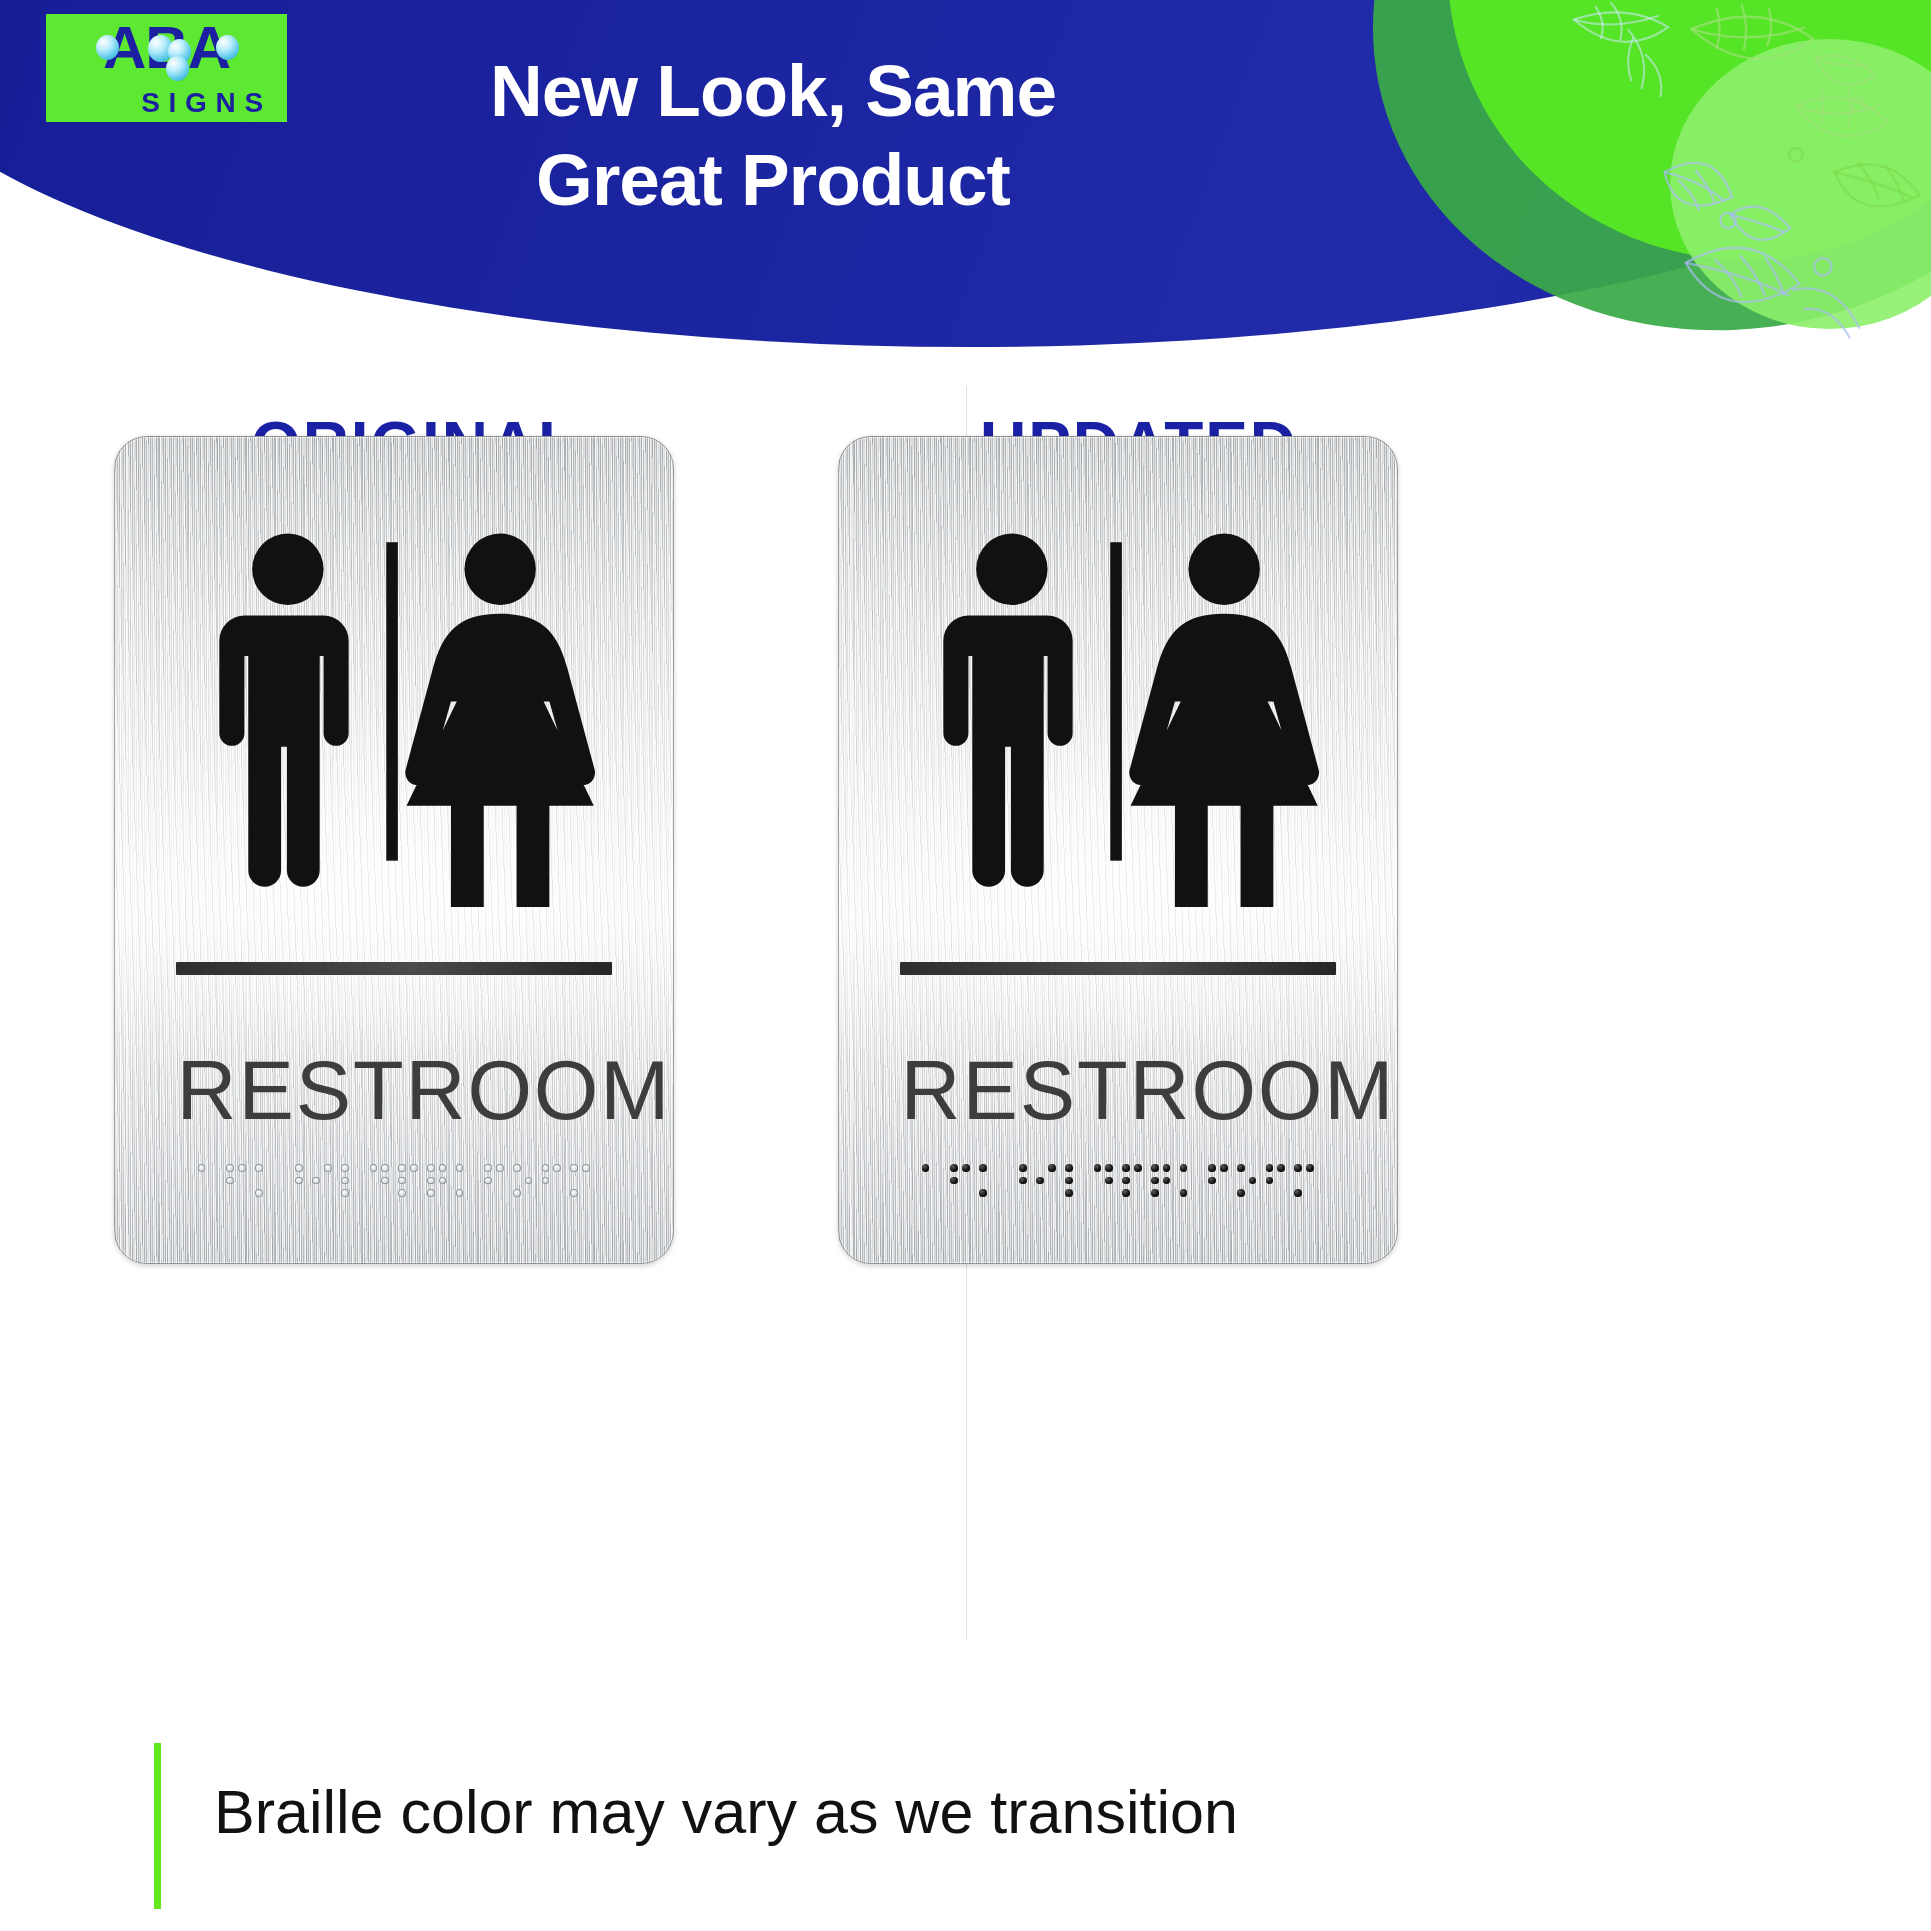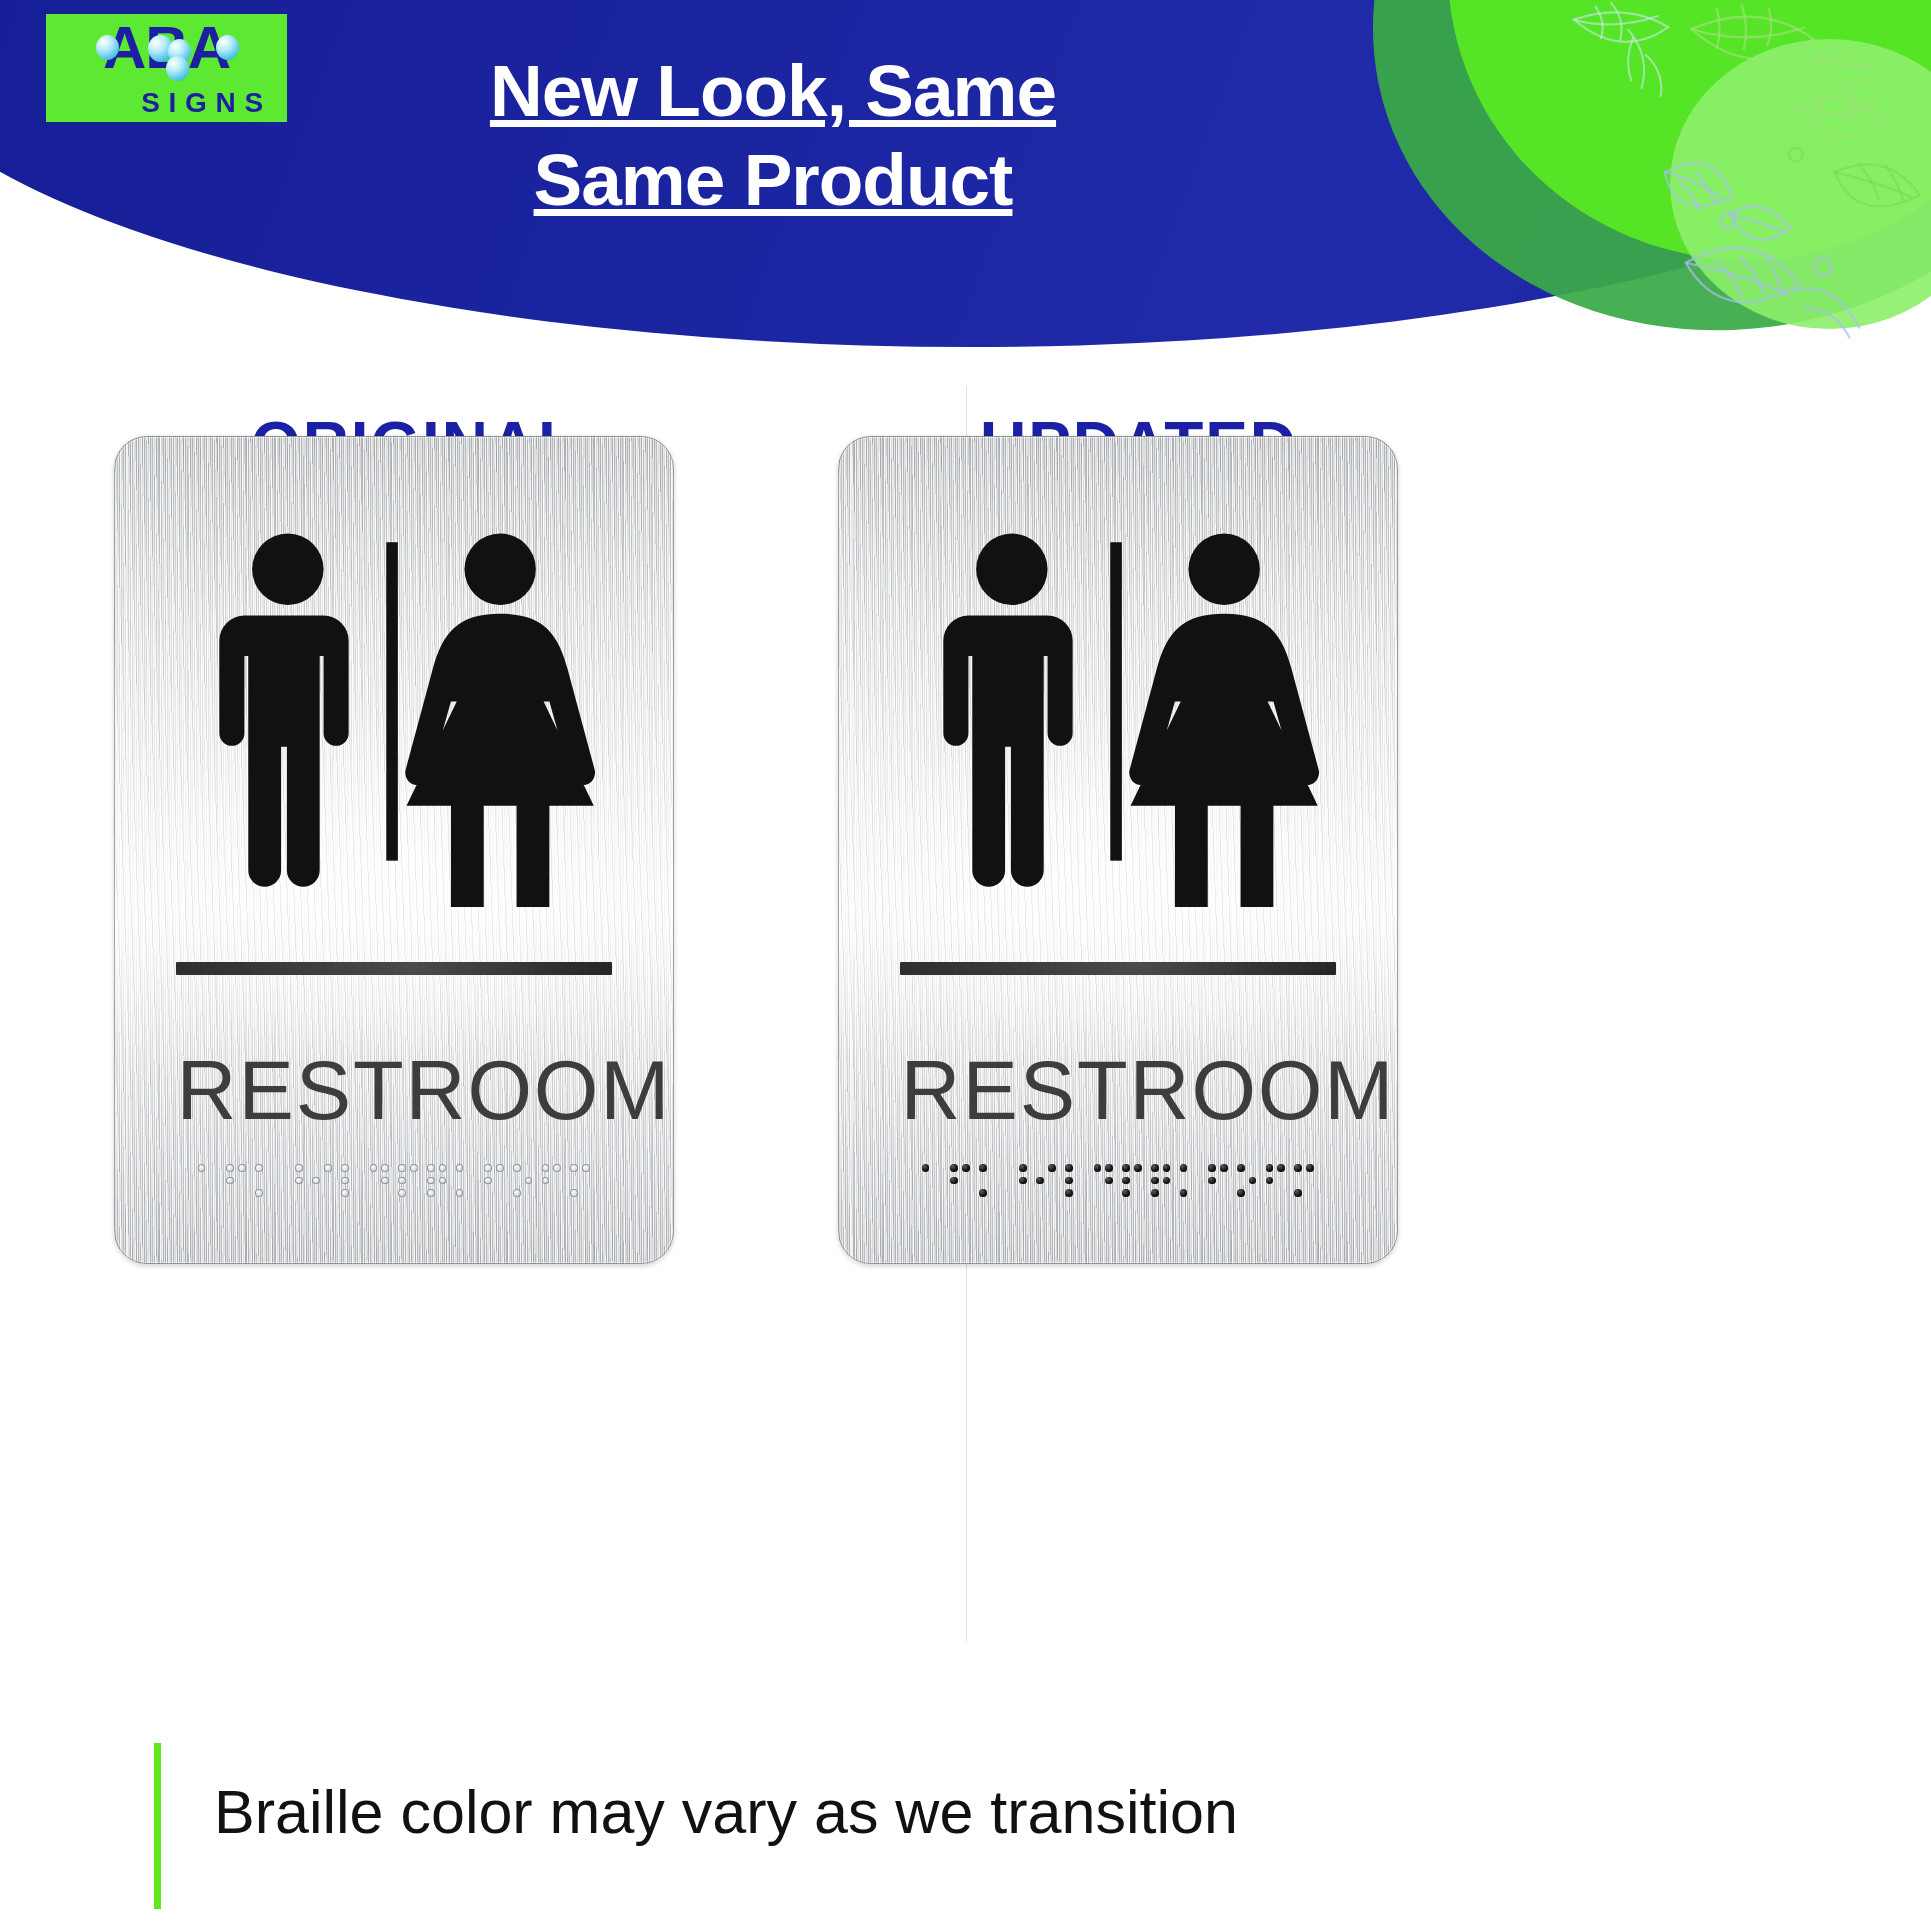--- a/index.html
+++ b/index.html
@@ -66,21 +66,20 @@
     position:absolute; border-radius:50%;
     background:radial-gradient(circle at 32% 28%,#ffffff 0%,#b7ecfa 34%,#4ec3e8 72%,#1e8fc0 100%);
   }
 
   #header-title{
     position:absolute; left:319px; top:46px; width:908px;
     text-align:center;
     font:bold 73px/89px "Liberation Sans", sans-serif;
     color:#ffffff;
     letter-spacing:-1px;
-    text-decoration:underline;
   }
 
   
   .col-label{
     position:absolute; top:409px;
     font:bold 64px/73px "Liberation Sans", sans-serif;
     color:#1b21a4; letter-spacing:1.9px; text-align:center;
   }
   #label-original{ left:106px; width:618px; }
   #label-updated { left:830px; width:618px; }
@@ -247,21 +246,21 @@
     <div id="logo-signs">SIGNS</div>
     <span class="bubble" style="left:50px;top:21px;width:23px;height:25px;"></span>
     <span class="bubble" style="left:102px;top:21px;width:25px;height:27px;"></span>
     <span class="bubble" style="left:122px;top:25px;width:23px;height:25px;"></span>
     <span class="bubble" style="left:120px;top:42px;width:23px;height:25px;"></span>
     <span class="bubble" style="left:170px;top:21px;width:23px;height:25px;"></span>
   </div>
 
   <div id="header-title">
     <div>New Look, Same</div>
-    <div>Same Product</div>
+    <div>Great Product</div>
   </div>
 </div>
 
 <div class="col-label" id="label-original">ORIGINAL</div>
 <div class="col-label" id="label-updated">UPDATED</div>
 <div id="center-divider"></div>
 
 <div class="sign" id="sign-original">
   <div class="brush"></div>
 

